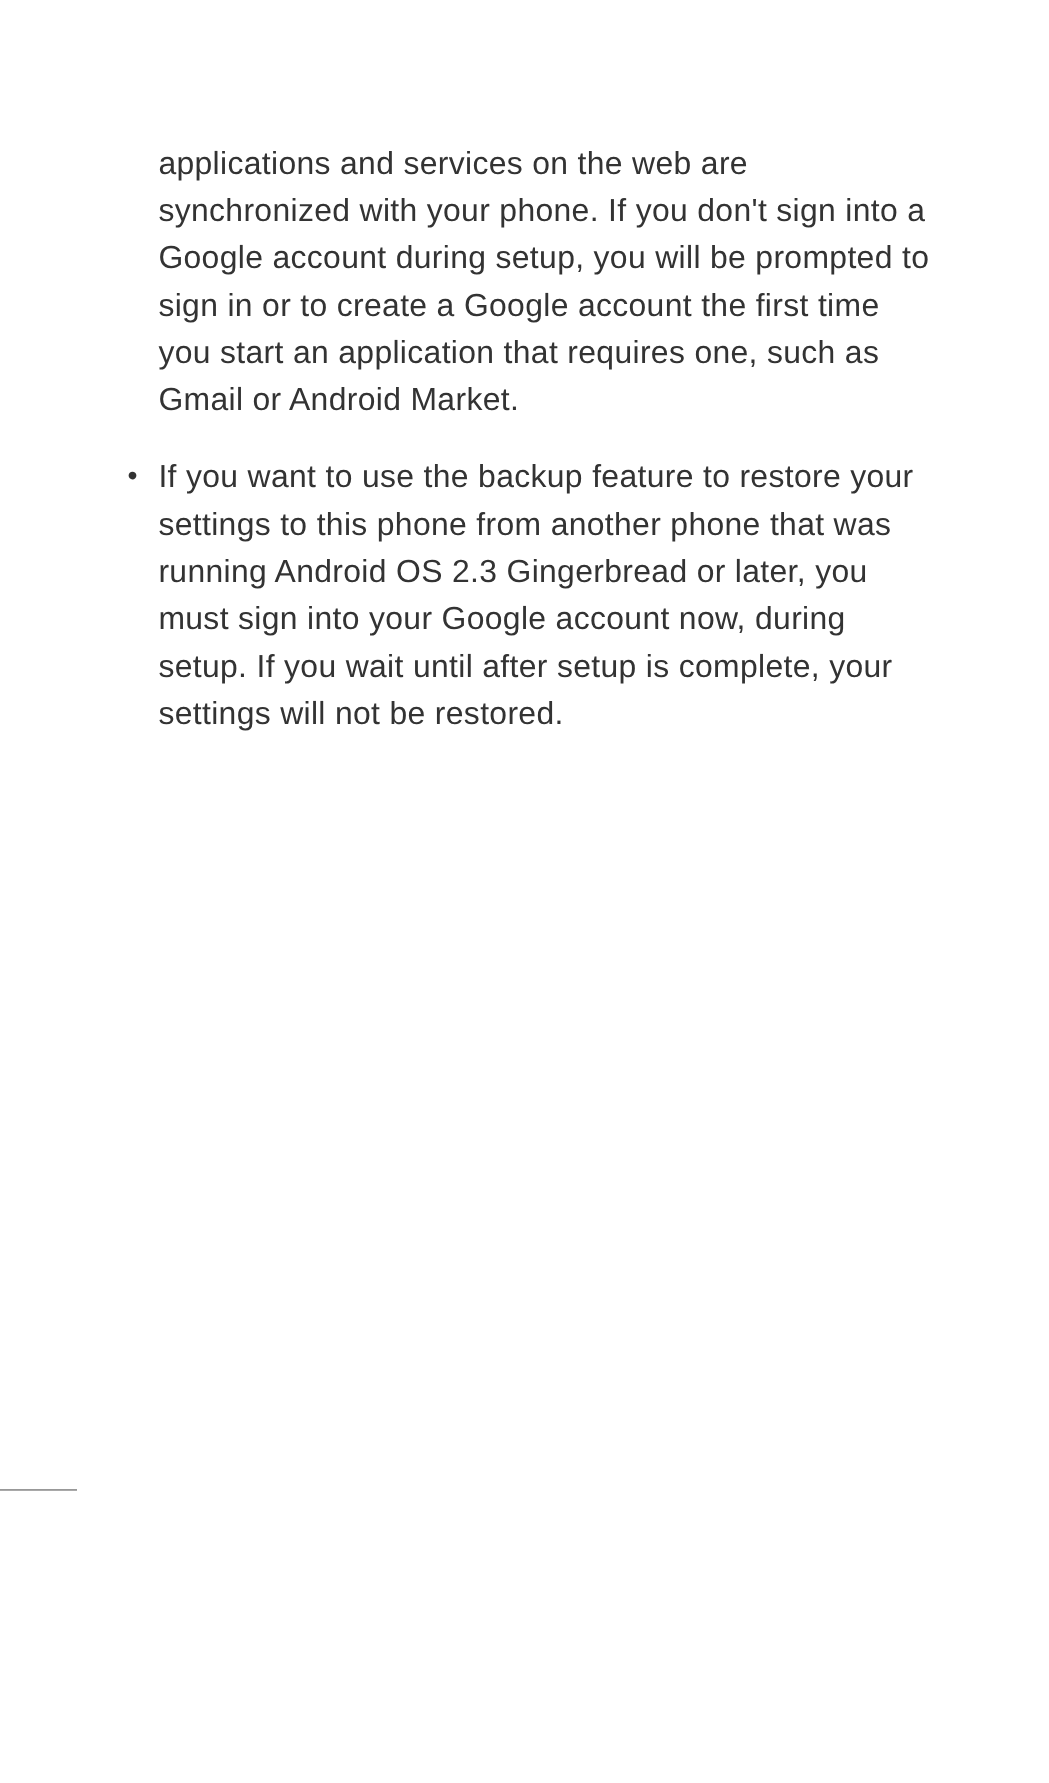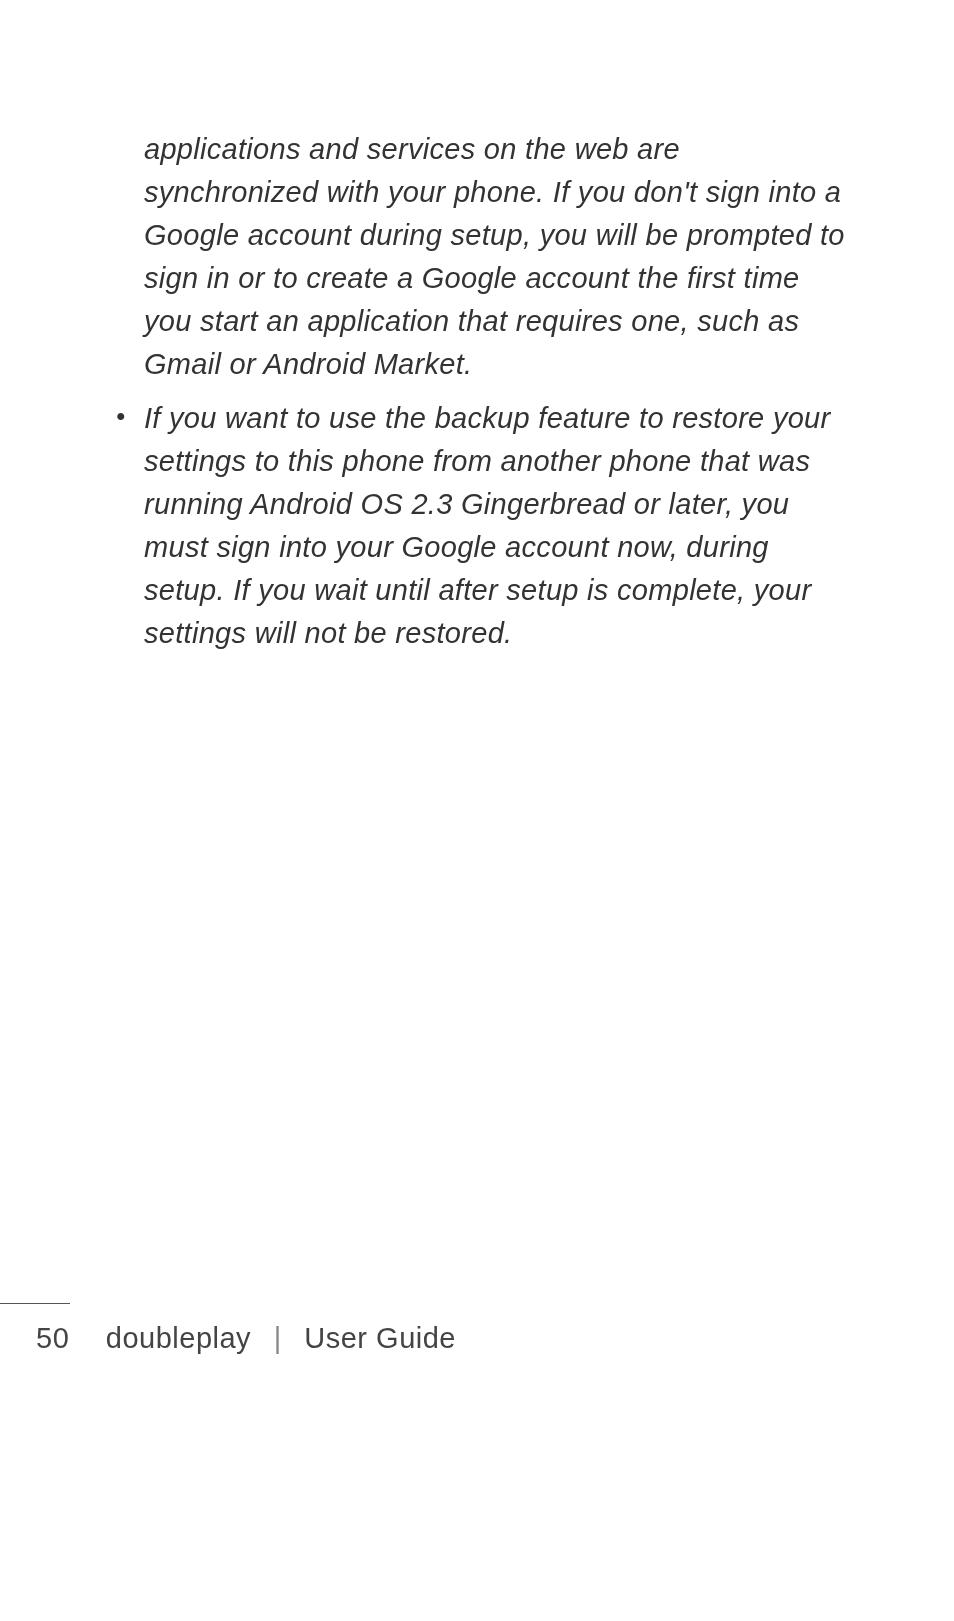--- a/index.html
+++ b/index.html
@@ -11,31 +11,30 @@
       width: 954px;
       height: 1621px;
       background: #ffffff;
       font-family: 'Century Gothic', 'Futura', 'Avenir', sans-serif;
       color: #333333;
       position: relative;
       font-weight: 300;
     }
     .content {
       padding: 128px 108px 0 108px;
-      font-style: italic;
     }
     .first-para {
       font-size: 29px;
       line-height: 1.48;
       padding-left: 36px;
       letter-spacing: 0.3px;
     }
     .bullet-list {
       list-style: none;
-      margin-top: 12px;
+      margin-top: 28px;
     }
     .bullet-item {
       position: relative;
       padding-left: 36px;
       font-size: 29px;
       line-height: 1.48;
       margin-bottom: 12px;
       letter-spacing: 0.3px;
     }
     .bullet-item::before {
@@ -84,19 +83,13 @@
 
 <div class="content">
   <p class="first-para">applications and services on the web are synchronized with your phone. If you don't sign into a Google account during setup, you will be prompted to sign in or to create a Google account the first time you start an application that requires one, such as Gmail or Android Market.</p>
   <ul class="bullet-list">
     <li class="bullet-item">If you want to use the backup feature to restore your settings to this phone from another phone that was running Android OS 2.3 Gingerbread or later, you must sign into your Google account now, during setup. If you wait until after setup is complete, your settings will not be restored.</li>
   </ul>
 </div>
 
 <div class="footer">
   <hr class="footer-rule">
-  <div class="footer-text">
-    <span class="page-number">50</span>
-    <span class="product">doubleplay</span>
-    <span class="footer-sep">|</span>
-    <span class="guide-label">User Guide</span>
-  </div>
 </div>
 
 </body></html>

